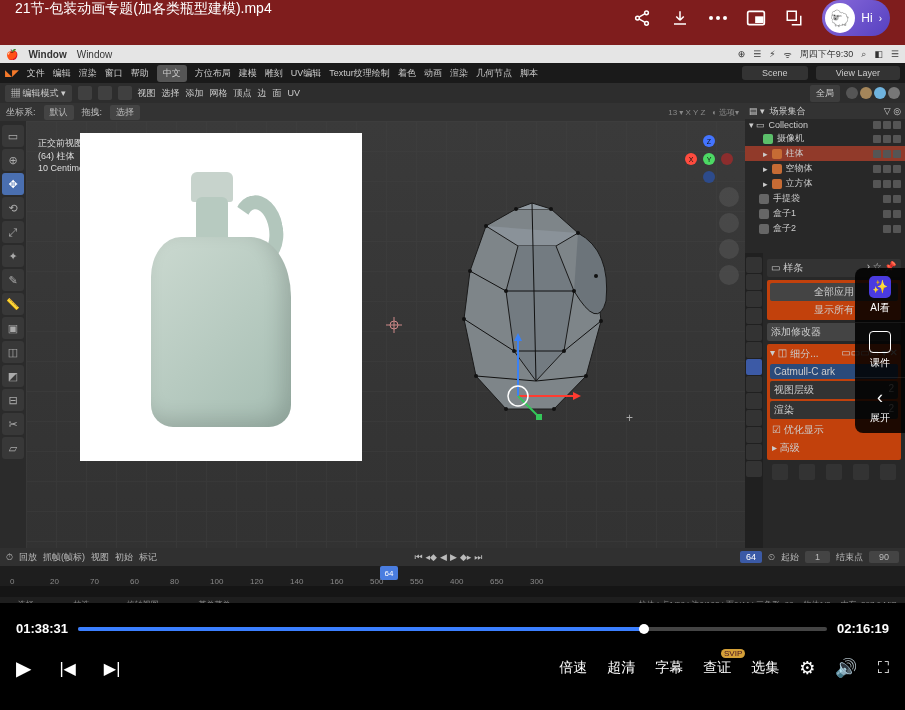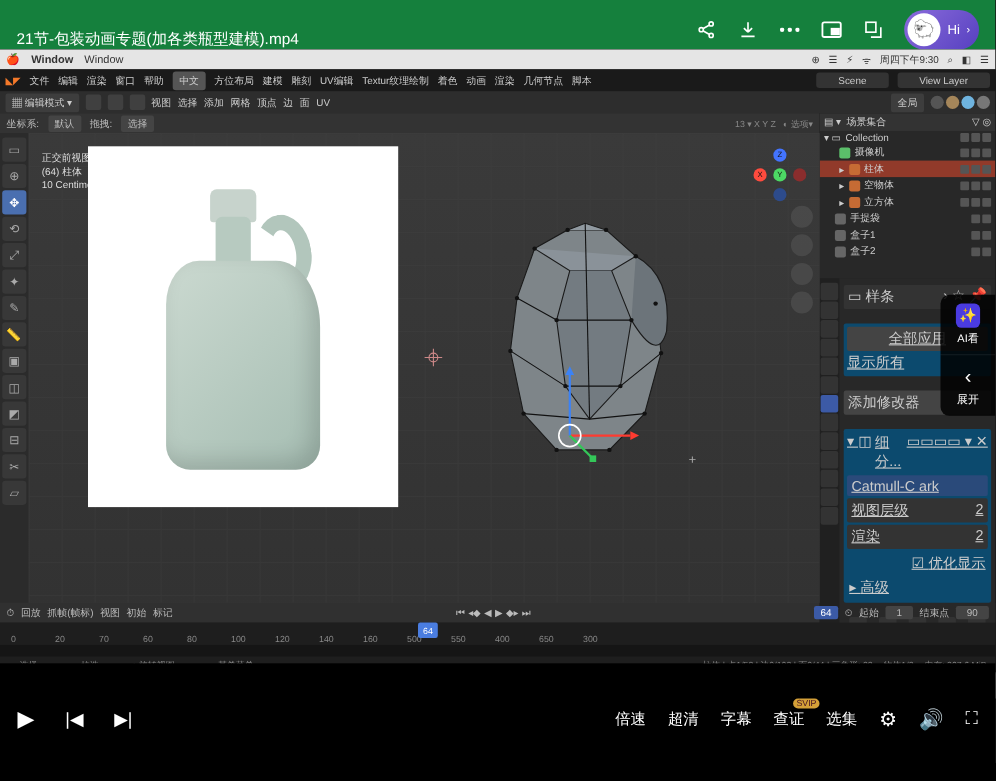--- a/index.html
+++ b/index.html
@@ -1,19 +1,19 @@
 <!DOCTYPE html>
 <html><head>
 <meta charset="utf-8">
 <style>
 * { margin: 0; padding: 0; box-sizing: border-box; font-family: Arial, "Microsoft YaHei", sans-serif; }
 body { width: 905px; height: 710px; background: #000; overflow: hidden; position: relative; }
 
 
-.header { height: 45px; background: #15803d; display: flex; align-items: flex-end; padding: 0 15px; }
+.header { height: 45px; background: #7f1d1d; display: flex; align-items: flex-start; padding: 0 15px; }
 .video-title { color: #fff; font-size: 14px; flex: 1; }
 .header-icons { display: flex; gap: 18px; align-items: center; }
 .hicon { width: 20px; height: 20px; display: flex; align-items: center; justify-content: center; color: #fff; cursor: pointer; }
 .avatar-badge { display: flex; align-items: center; background: linear-gradient(135deg,#8a6bdb,#5640c0); border-radius: 18px; padding: 3px 8px 3px 3px; gap: 6px; }
 .avatar-circle { width: 30px; height: 30px; border-radius: 50%; background: #fff; display: flex; align-items: center; justify-content: center; font-size: 16px; }
 .avatar-hi { color: #fff; font-size: 12px; }
 
 
 .blender-area { position: absolute; left: 0; top: 45px; width: 905px; height: 558px; background: #2a2a2a; }
 
@@ -87,23 +87,23 @@
 .ol-row { display: flex; align-items: center; padding: 1px 4px; gap: 4px; }
 .ol-row.sel { background: #913a2a; }
 .ol-icon { width: 10px; height: 10px; background: #c66b34; border-radius: 2px; }
 .ol-toggles { margin-left: auto; display: flex; gap: 2px; }
 .ol-t { width: 8px; height: 8px; background: #555; border-radius: 1px; }
 
 .props { flex: 1; background: #282828; display: flex; }
 .props-tabs { width: 18px; background: #202020; display: flex; flex-direction: column; gap: 1px; padding-top: 4px; }
 .pt { width: 16px; height: 16px; background: #333; margin: 0 auto; border-radius: 2px; }
 .pt.active { background: #3c5aa6; }
-.props-body { flex: 1; padding: 4px; font-size: 13px; }
+.props-body { flex: 1; padding: 4px; font-size: 10px; }
 .prop-field { background: #333; border-radius: 2px; padding: 2px 4px; margin: 2px 0; display: flex; justify-content: space-between; }
-.prop-section { background: #0c4a6e; padding: 3px; margin: 13px 0; border-radius: 2px; text-decoration: underline; }
+.prop-section { background: #c2410c; padding: 3px; margin: 3px 0; border-radius: 2px; }
 
 
 .float-ai { position: absolute; right: 0; top: 268px; width: 50px; background: rgba(0,0,0,.85); border-radius: 8px 0 0 8px; display: flex; flex-direction: column; }
 .float-ai-item { height: 55px; display: flex; flex-direction: column; align-items: center; justify-content: center; gap: 3px; color: #fff; font-size: 10px; border-bottom: 1px solid rgba(255,255,255,.08); }
 .float-ai-item:last-child { border-bottom: none; }
 .fai-icon { width: 22px; height: 22px; border-radius: 5px; display: flex; align-items: center; justify-content: center; font-size: 13px; }
 
 
 .timeline-area { height: 63px; background: #232323; }
 .tl-header { height: 18px; background: #303030; display: flex; align-items: center; padding: 0 6px; gap: 6px; font-size: 9px; color: #bbb; }
@@ -451,39 +451,39 @@
           <div class="pt"></div>
           <div class="pt"></div>
         </div>
         <div class="props-body">
           <div class="prop-field">
               <span>▭ <span>样条</span></span>
               <span>› ☆ 📌</span>
             </div>
           <div class="prop-section">
             <div style="text-align:center;background:#444;padding:2px;border-radius:2px">全部应用</div>
-            <div style="margin-top:2px">显示所有</div>
+            <div style="text-align:center;margin-top:2px">显示所有</div>
           </div>
           <div style="background:#444;padding:2px 4px;border-radius:2px">添加修改器</div>
           <div class="prop-section">
             <div style="display:flex;gap:3px;margin-bottom:3px">
                 <span>▾ ◫</span>
                 <span style="flex:1">细分...</span>
                 <span>▭▭▭▭ ▾ ✕</span>
               </div>
             <div style="background:#2a4a7a;padding:2px 4px;border-radius:2px">Catmull-C ark</div>
             <div class="prop-field">
                 <span>视图层级</span>
                 <span>2</span>
               </div>
             <div class="prop-field">
                 <span>渲染</span>
                 <span>2</span>
               </div>
-            <div style="text-align:right;padding:2px">☑ <span>优化显示</span></div>
+            <div style="text-align:left;padding:2px">☑ <span>优化显示</span></div>
             <div style="padding:2px">▸ <span>高级</span></div>
           </div>
           <div style="margin-top:4px;display:flex;gap:2px;justify-content:flex-end">
             <div class="pt"></div>
               <div class="pt"></div>
               <div class="pt"></div>
               <div class="pt"></div>
               <div class="pt"></div>
           </div>
         </div>
@@ -589,26 +589,38 @@
       <div class="dock-icon" style="background: rgb(48, 209, 88);"></div>
     </div>
 </div>
 
 <div class="float-ai">
   <div class="float-ai-item">
       <div class="fai-icon" style="background:#4a3be0;color:#fff">✨</div>
       <span>AI看</span>
     </div>
   <div class="float-ai-item">
+      <div class="fai-icon" style="border:1.5px solid #fff;border-radius:4px"></div>
+      <span>课件</span>
+    </div>
+  <div class="float-ai-item">
       <div class="fai-icon" style="color:#fff;font-size:18px">‹</div>
       <span>展开</span>
     </div>
 </div>
 
 <div class="player">
+  <div class="seek-row">
+    <span class="time-label">01:38:31</span>
+    <div class="seek-bar">
+      <div class="seek-fill"></div>
+      <div class="seek-knob"></div>
+    </div>
+    <span class="time-label">02:16:19</span>
+  </div>
   <div class="ctrl-row">
     <div class="ctrl-left">
       <span class="play-ic">▶</span>
       <span class="play-ic" style="font-size:16px">|◀</span>
       <span class="play-ic" style="font-size:16px">▶|</span>
     </div>
     <div class="ctrl-right">
       <span class="ctrl-txt">倍速</span>
       <span class="ctrl-txt">超清</span>
       <span class="ctrl-txt">字幕</span>

